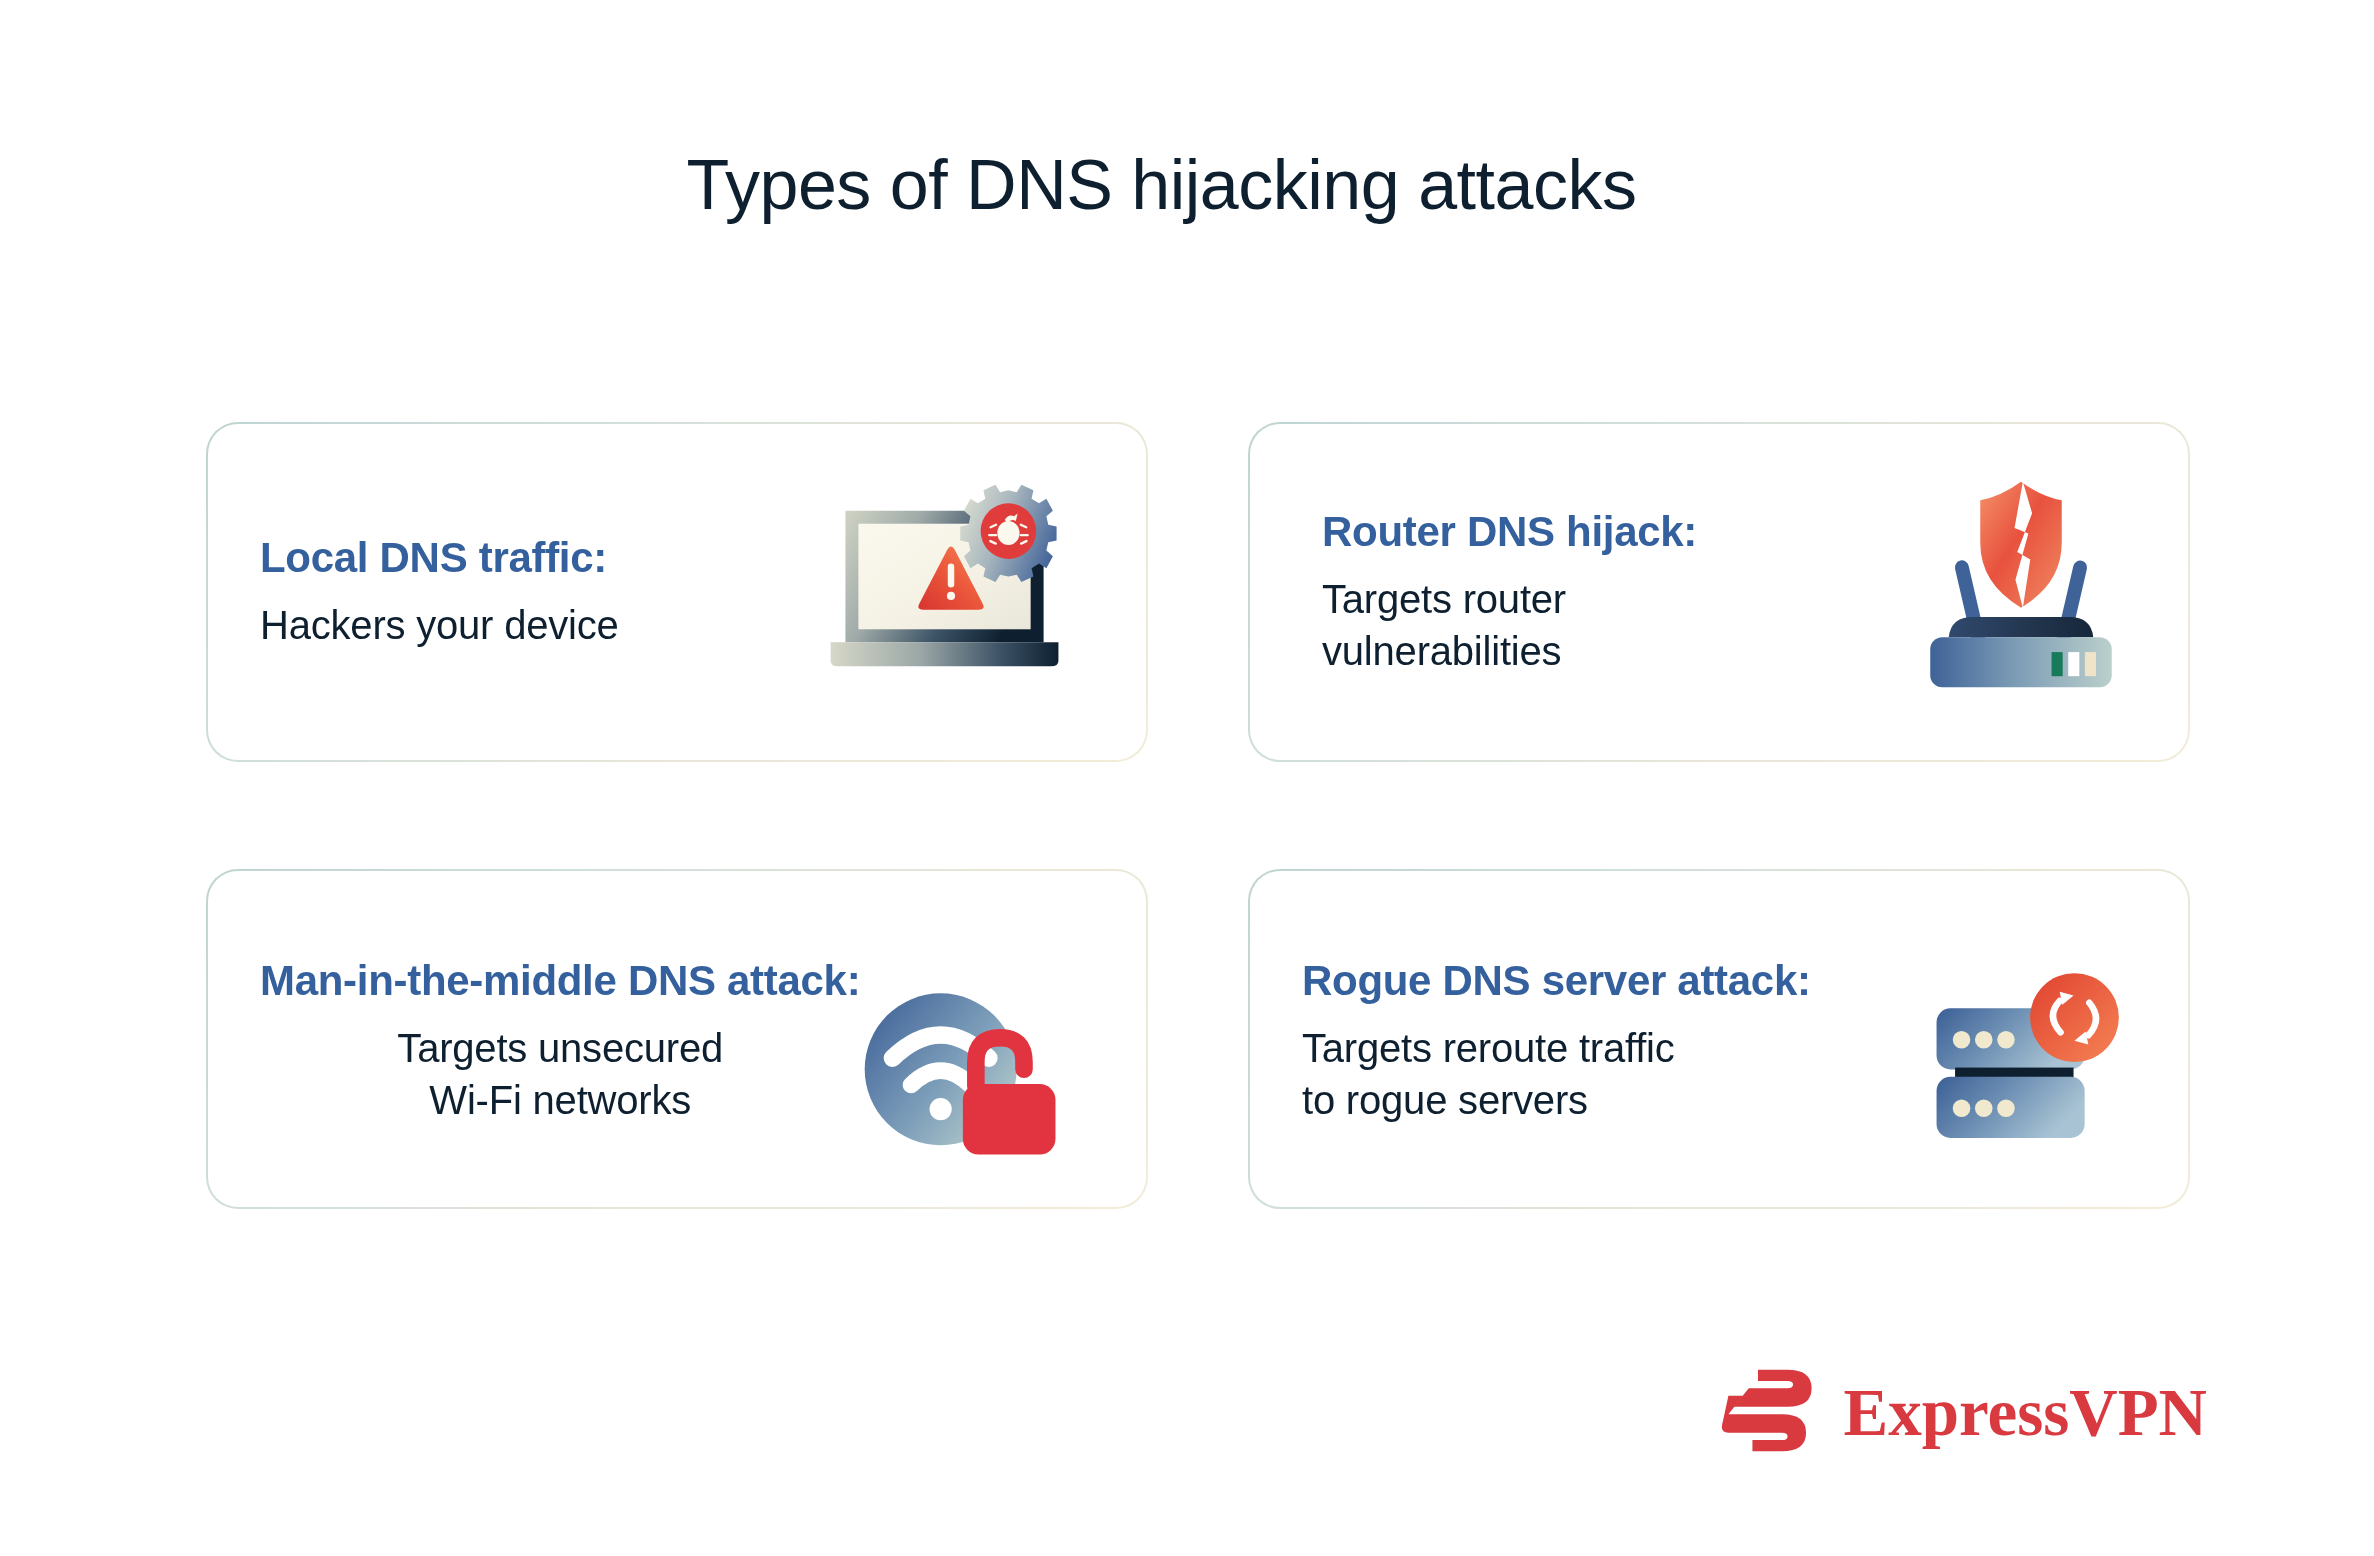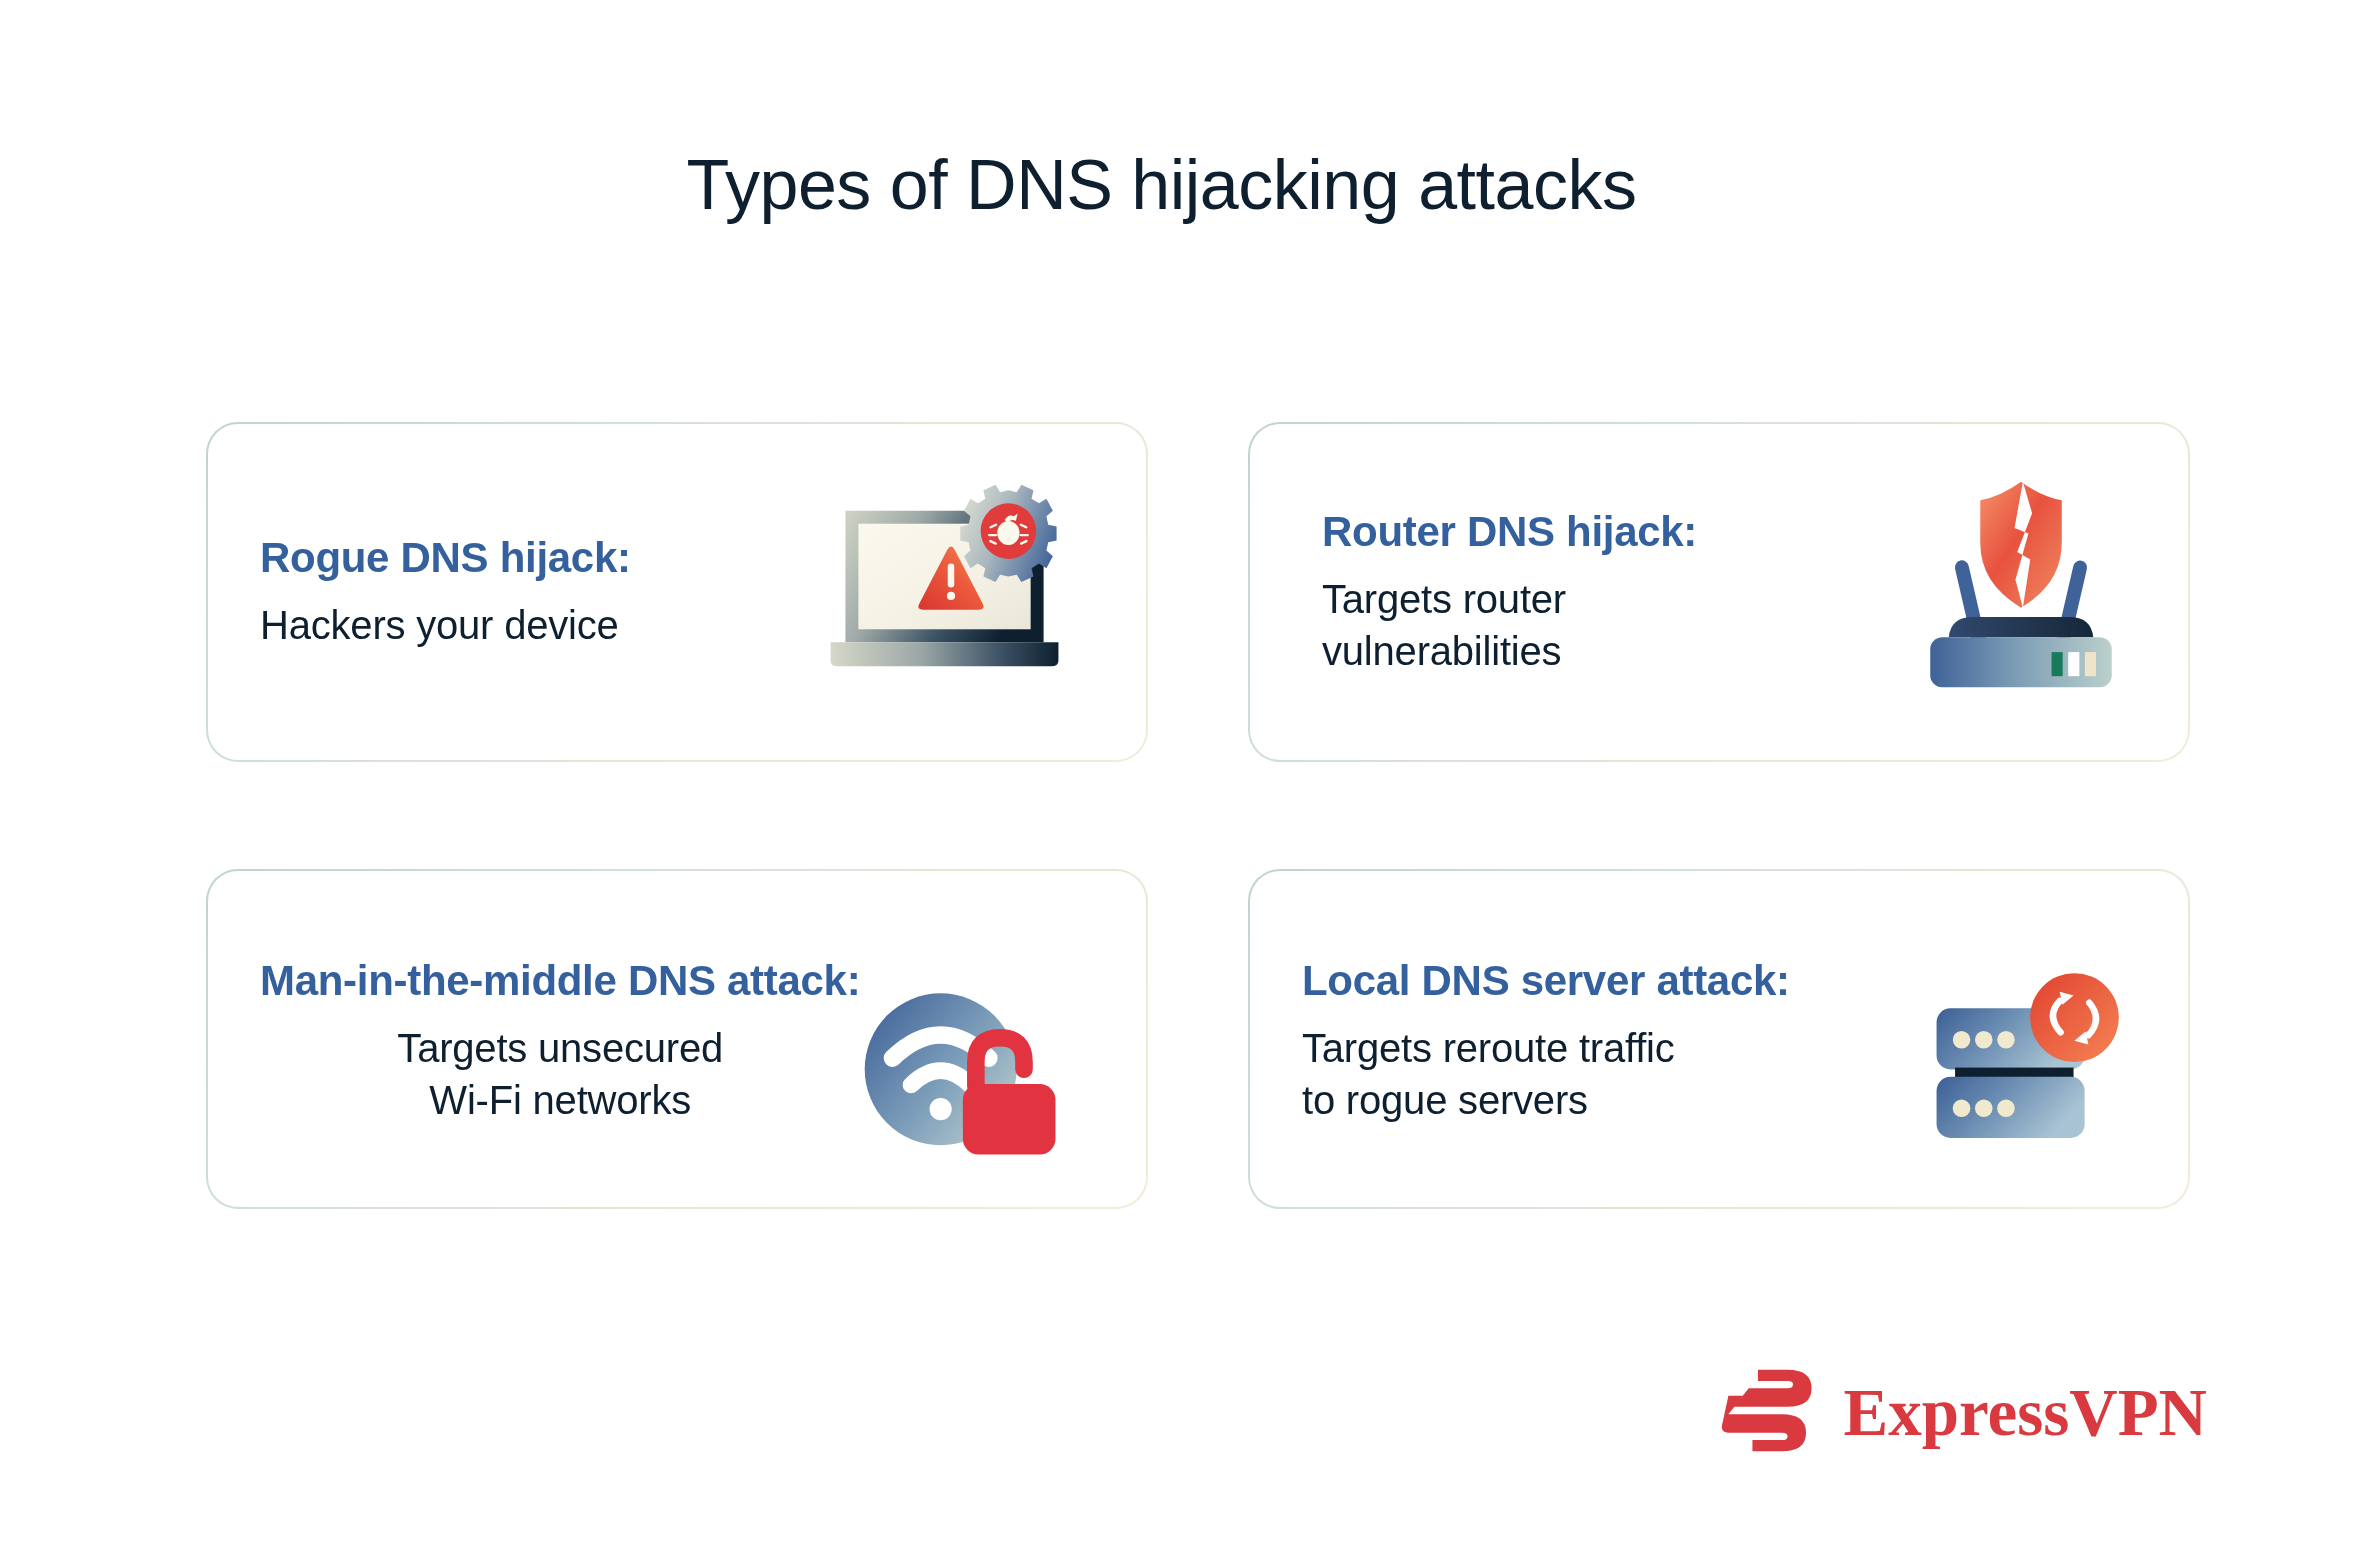--- a/index.html
+++ b/index.html
@@ -145,21 +145,21 @@
 
 <div class="page">
 
   <div class="title">Types of DNS hijacking attacks</div>
 
   <div class="grid">
 
     <div class="card card-1">
       <div class="card-inner">
         <div class="card-text">
-          <div class="card-heading">Rogue DNS hijack:</div>
+          <div class="card-heading">Local DNS traffic:</div>
           <div class="card-body">Hackers your device</div>
         </div>
         <div class="card-icon">
           <svg width="278" height="213" viewBox="0 0 300 230" xmlns="http://www.w3.org/2000/svg">
             <defs>
               <linearGradient id="lapFrame" x1="0" y1="0" x2="1" y2="0.35">
                 <stop offset="0%" stop-color="#CFD3C4"></stop>
                 <stop offset="35%" stop-color="#9FAAA8"></stop>
                 <stop offset="70%" stop-color="#3C5366"></stop>
                 <stop offset="100%" stop-color="#0E2030"></stop>
@@ -295,21 +295,21 @@
             <path d="M124 114 V88 Q124 62 150 62 Q176 62 176 88 V96" stroke="#E13440" stroke-width="19" fill="none" stroke-linecap="round"></path>
             <rect x="110" y="112" width="100" height="76" rx="17" fill="#E13440"></rect>
           </svg>
         </div>
       </div>
     </div>
 
     <div class="card card-4">
       <div class="card-inner">
         <div class="card-text">
-          <div class="card-heading">Local DNS server attack:</div>
+          <div class="card-heading">Rogue DNS server attack:</div>
           <div class="card-body">Targets reroute traffic
 to rogue servers</div>
         </div>
         <div class="card-icon">
           <svg width="199" height="195" viewBox="0 0 215 210" xmlns="http://www.w3.org/2000/svg">
             <defs>
               <linearGradient id="srvGrad" x1="0" y1="0" x2="1" y2="0.4">
                 <stop offset="0%" stop-color="#3B5F96"></stop>
                 <stop offset="50%" stop-color="#6E90B4"></stop>
                 <stop offset="100%" stop-color="#A8C3D3"></stop>

